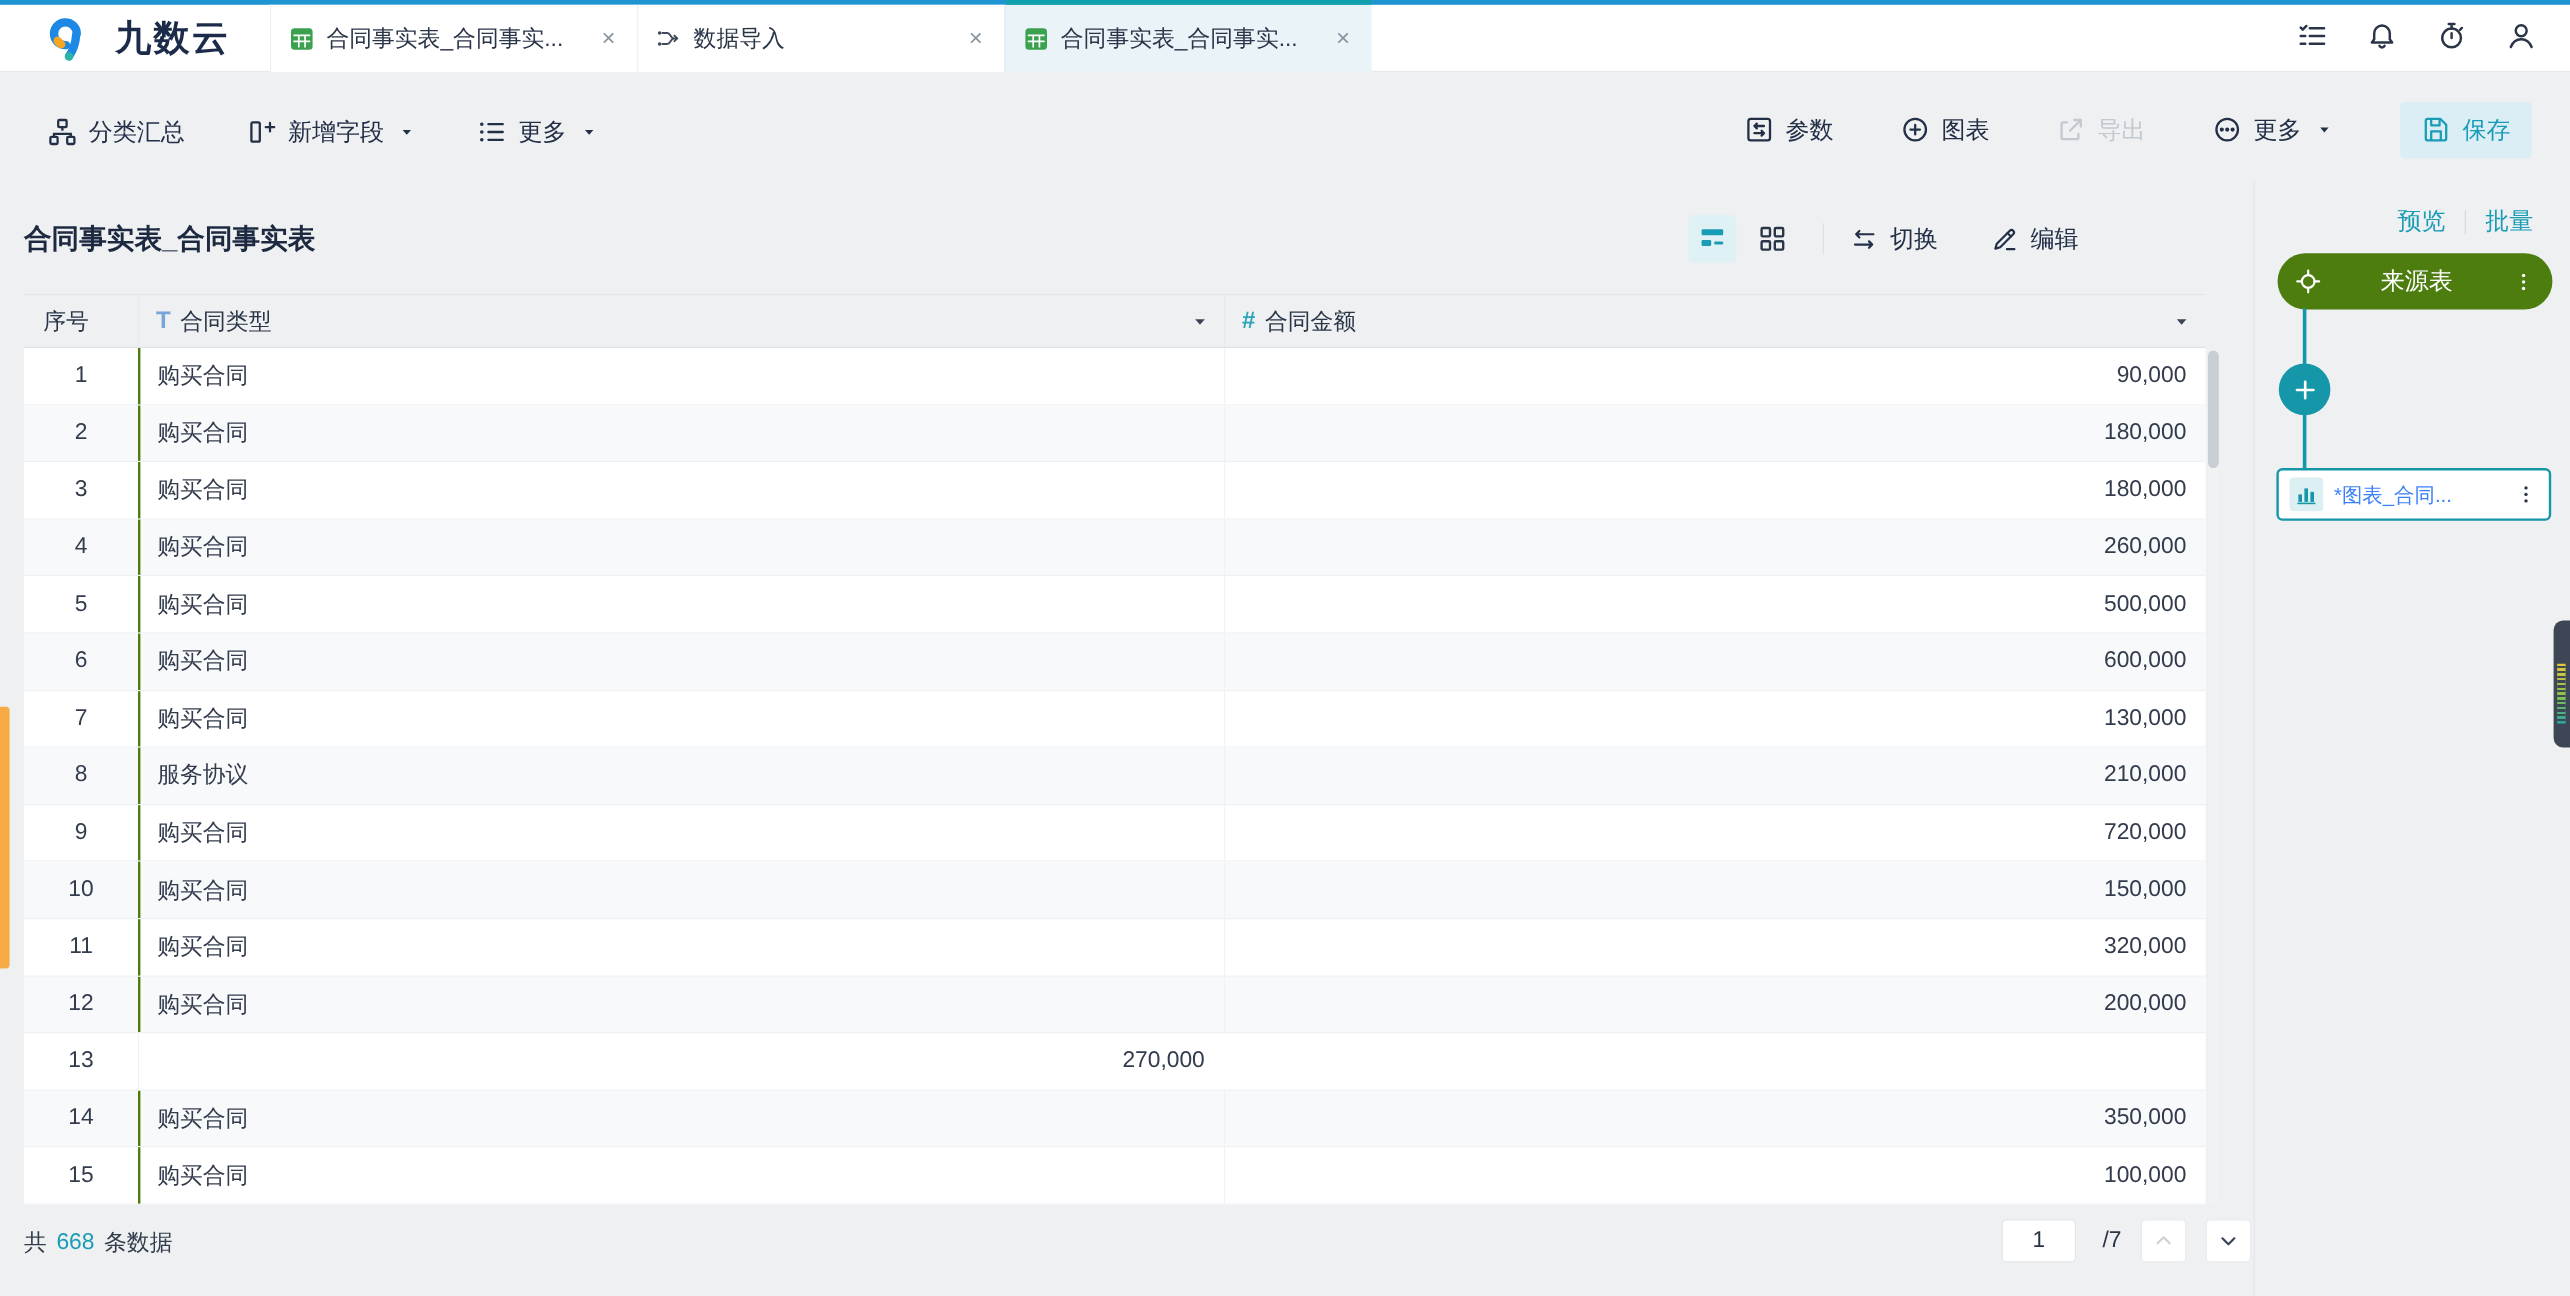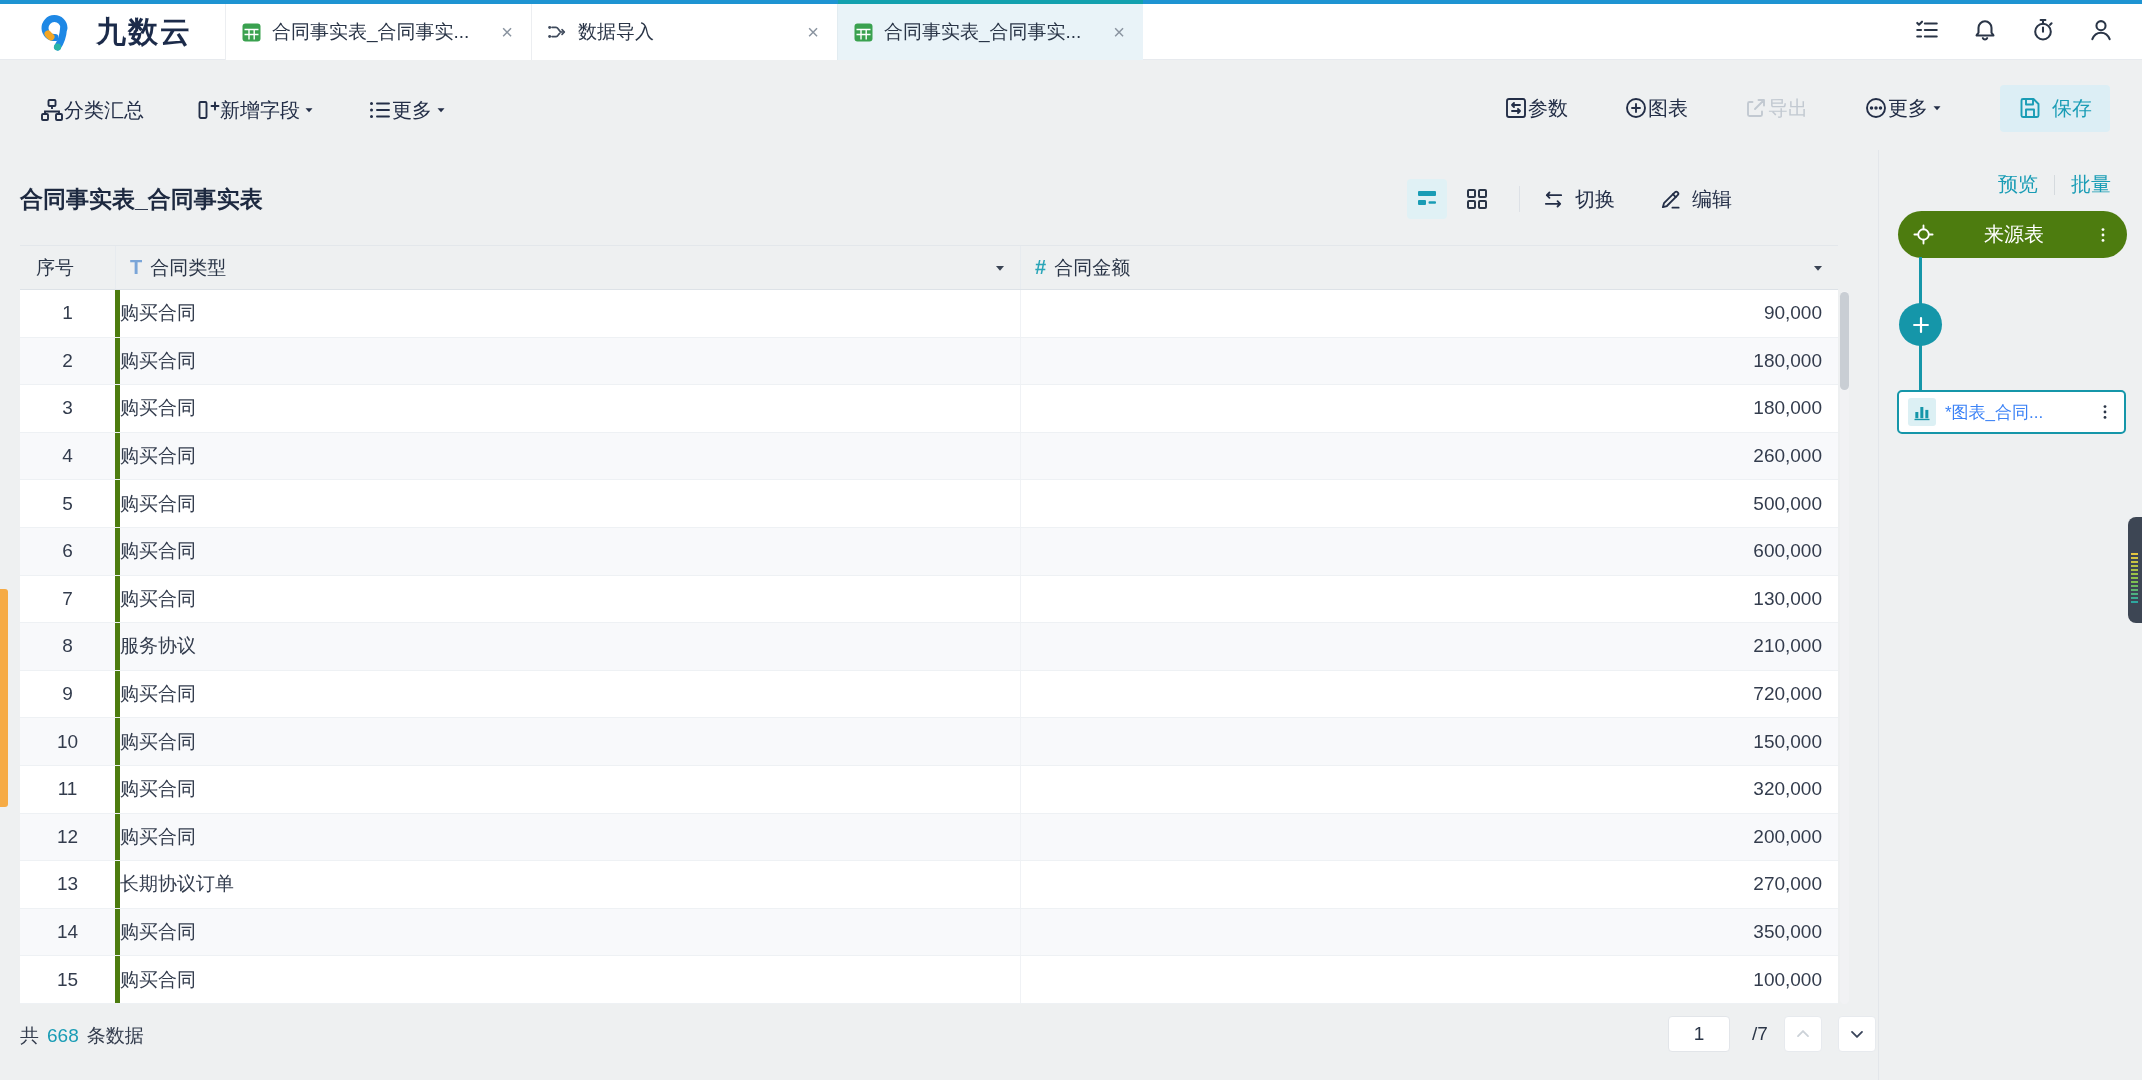--- a/index.html
+++ b/index.html
@@ -18,21 +18,21 @@
   .tab.active::before { content:""; position:absolute; left:0; top:-4px; width:100%; height:4px; background:#12a0ae; }
   .tab-label { flex:1; font-size:19px; color:#2a3547; white-space:nowrap; overflow:hidden; }
   .tab-close { font-size:20px; color:#8a94a0; padding:0 4px; cursor:pointer; }
   .tab-ico { width:22px; height:22px; display:flex; align-items:center; justify-content:center; }
   .top-icons { position:absolute; right:28px; top:17px; display:flex; gap:32px; }
   .top-icons span { width:26px; height:26px; color:#2a3547; cursor:pointer; }
 
   
   .tb-left { position:absolute; left:40px; top:88px; height:44px; display:flex; align-items:center; gap:52px; }
   .tb-right { position:absolute; right:32px; top:82px; height:52px; display:flex; align-items:center; gap:56px; }
-  .tbtn { display:flex; align-items:center; gap:0; font-size:20px; color:#232e47; cursor:pointer; white-space:nowrap; }
+  .tbtn { display:flex; align-items:center; gap:10px; font-size:20px; color:#232e47; cursor:pointer; white-space:nowrap; }
   .tbtn .ic { width:24px; height:24px; }
   .tbtn.disabled { color:#c2c9d1; cursor:default; }
   .tbtn.disabled .ic { color:#c2c9d1; }
   .caret { width:14px; height:14px; margin-left:2px; }
   .save-btn { display:flex; align-items:center; gap:10px; background:#dceef5; border-radius:4px; padding:10px 18px; font-size:20px; color:#199cb5; cursor:pointer; }
   .save-btn .ic { width:24px; height:24px; color:#199cb5; }
 
   
   .page-title { position:absolute; left:20px; top:184px; font-size:23px; font-weight:700; color:#1d2940; }
   .view-controls { position:absolute; left:1407px; top:179px; height:40px; display:flex; align-items:center; }
@@ -70,21 +70,21 @@
   .th.first { padding-left:16px; }
   .th.cols { padding-left:14px; gap:8px; border-left:1px solid #e7ebef; }
   .type-ic { color:#7aa5d8; font-weight:700; font-size:20px; }
   .num-ic { color:#2aa5b8; font-weight:700; font-size:20px; }
   .th-caret { position:absolute; right:12px; width:16px; height:16px; color:#3a4454; cursor:pointer; }
   .tbody { background:#fff; }
   .trow { display:grid; grid-template-columns:95px 905px 818px; height:47.6px; border-bottom:1px solid #eef1f4; font-size:19px; color:#333c4d; cursor:default; }
   .trow.alt { background:#f8f9fb; }
   .td { display:flex; align-items:center; }
   .td.idx { justify-content:center; }
-  .td.typ { padding-left:0; border-left:5px solid #4d7c0f; }
+  .td.typ { padding-left:14px; border-left:2px solid #4d7c0f; }
   .td.amt { justify-content:flex-end; padding-right:16px; border-left:1px solid #f0f2f5; }
   .vscroll-track { position:absolute; left:1840px; top:291px; width:9px; height:713px; background:#f1f2f4; border-radius:5px; }
   .vscroll-thumb { position:absolute; left:0; top:1px; width:9px; height:98px; background:#c9ced4; border-radius:5px; cursor:pointer; }
 
   
   .footer-left { position:absolute; left:20px; top:1023px; font-size:19px; color:#333c4d; display:flex; gap:8px; align-items:center; }
   .count-link { color:#199cb5; cursor:pointer; }
   .pager { position:absolute; left:1668px; top:1016px; display:flex; align-items:center; }
   .page-input { width:62px; height:36px; background:#fff; border:1px solid #e2e5e9; border-radius:4px; text-align:center; font-size:19px; color:#2a3547; font-family:inherit; }
   .page-total { margin-left:22px; font-size:19px; color:#2a3547; }
@@ -431,21 +431,20 @@
     </div>
 
     <div class="trow alt">
       <div class="td idx">12</div>
       <div class="td typ">购买合同</div>
       <div class="td amt">200,000</div>
     </div>
 
     <div class="trow">
       <div class="td idx">13</div>
-      <div class="td typ">长期协议订单</div>
       <div class="td amt">270,000</div>
     </div>
 
     <div class="trow alt">
       <div class="td idx">14</div>
       <div class="td typ">购买合同</div>
       <div class="td amt">350,000</div>
     </div>
 
     <div class="trow">

